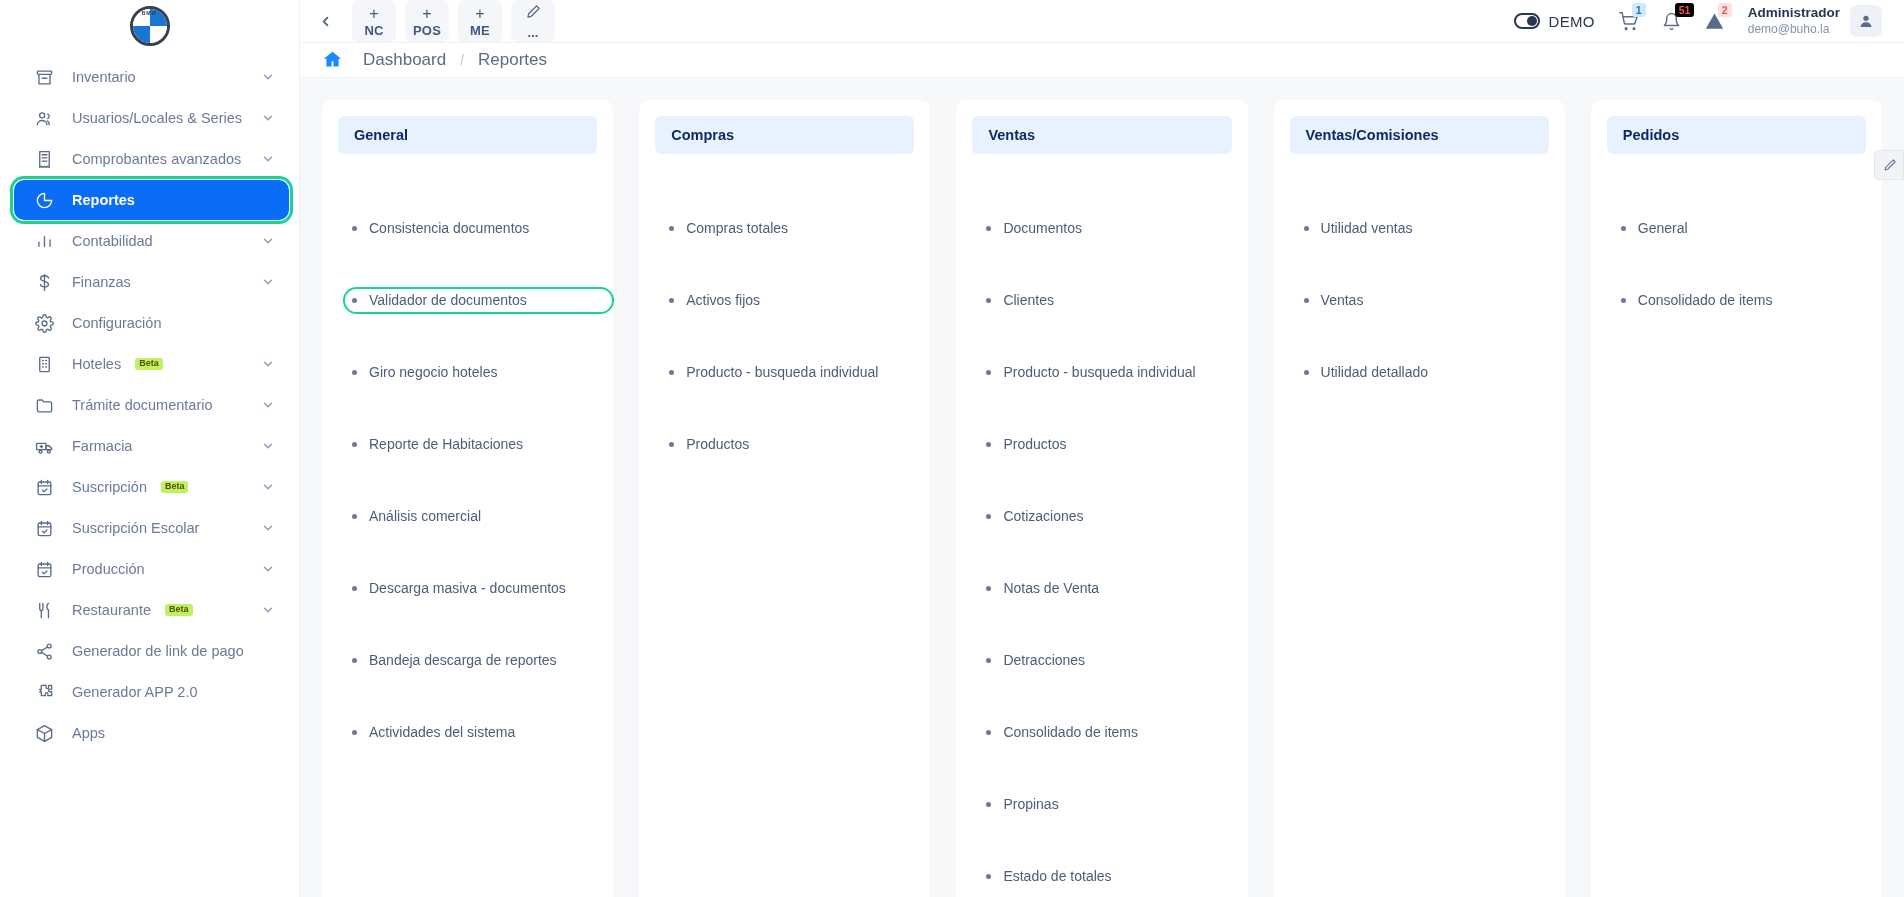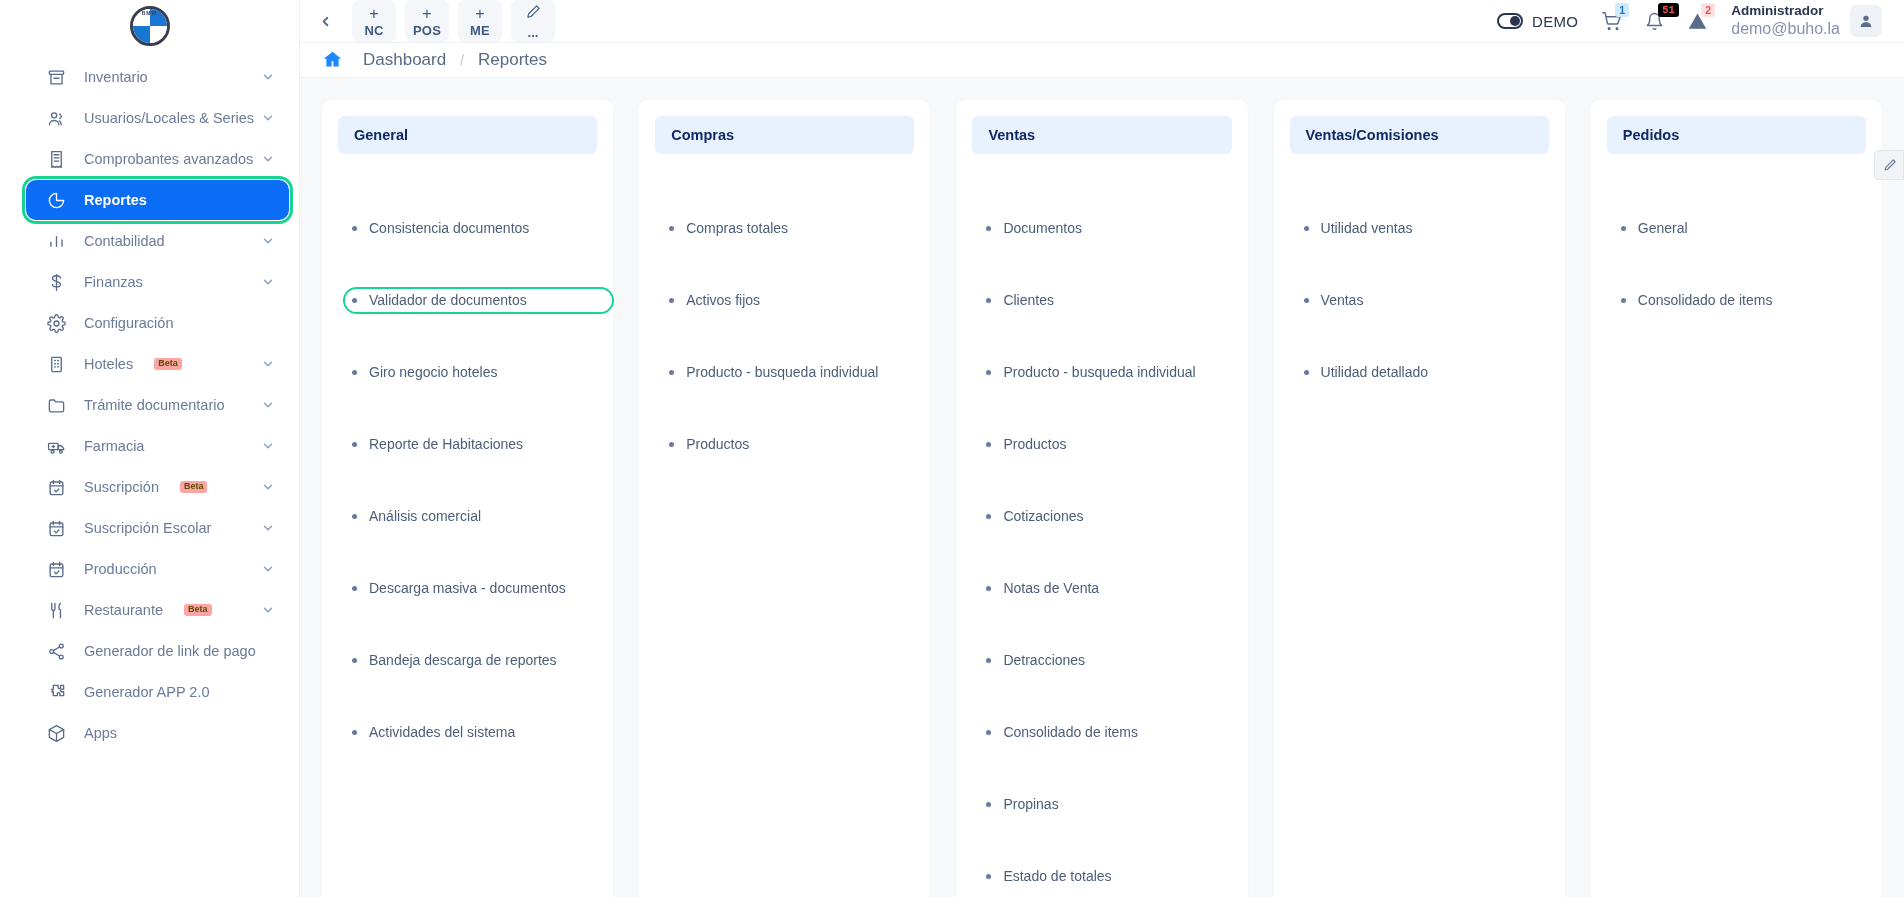--- a/index.html
+++ b/index.html
@@ -35,44 +35,44 @@
   .bmw-logo .q2 { right: 0; top: 0; background: #1976d2; }
   .bmw-logo .q3 { left: 0; bottom: 0; background: #1976d2; }
   .bmw-logo .q4 { right: 0; bottom: 0; background: #ffffff; }
   .bmw-logo .ringtext {
     position: absolute; inset: 0; border-radius: 50%;
     display: flex; align-items: flex-start; justify-content: center;
     font-size: 5px; color: #3a3f4d; font-weight: 700; letter-spacing: 1px;
     padding-top: 1px;
   }
 
-  .nav { padding: 4px 0 0 16px; }
+  .nav { padding: 4px 0 0 4px; }
   .nav-item {
     display: flex; align-items: center;
     height: 40px; margin: 1px 10px;
     padding: 0 14px 0 18px;
     border-radius: 8px;
     color: #6b7a99;
     font-size: 14.5px;
     cursor: pointer;
     position: relative;
   }
   .nav-item .ico {
     width: 24px; height: 24px; flex: 0 0 24px;
     display: flex; align-items: center; justify-content: center;
     margin-right: 16px; color: #5a6b8c;
   }
   .nav-item .ico svg { width: 19px; height: 19px; display: block; }
   .nav-label { flex: 1 1 auto; white-space: nowrap; }
   .nav-item .chev { width: 14px; height: 14px; flex: 0 0 14px; color: #8fa0bb; }
   .nav-item .chev svg { width: 14px; height: 14px; display: block; }
   .badge-beta {
-    display: inline-block; background: #fca5a5; color: #5c4a00;
+    display: inline-block; background: #bef264; color: #5c4a00;
     font-size: 9px; font-weight: 700; border-radius: 3px;
-    padding: 1px 4px; margin-left: 21px; vertical-align: 3px;
+    padding: 1px 4px; margin-left: 14px; vertical-align: 3px;
     line-height: 1.1;
   }
   .nav-item.active {
     background: #0b6cf5; color: #ffffff; font-weight: 700;
   }
   .nav-item.active .ico { color: #ffffff; }
   .nav-item.highlight-ring {
     outline: 3px solid #17d492; outline-offset: 1px; border-radius: 10px;
   }
 
@@ -106,27 +106,27 @@
   .demo-toggle .txt { font-size: 15px; color: #2a3550; font-weight: 400; letter-spacing:.3px;}
 
   .icon-btn { position: relative; cursor: pointer; color:#5a6b8c; display:flex; align-items:center;}
   .icon-btn svg { width: 19px; height: 19px; display:block;}
   .icon-btn .count {
     position: absolute; top: -9px; left: 13px;
     font-size: 10.5px; font-weight: 700; line-height: 1;
     padding: 2px 4px; border-radius: 3px;
   }
   .count.blue { background: #cfeaff; color: #1a73c7; }
-  .count.red  { background: #000000; color: #ef5151; font-family: Liberation Mono, monospace; }
+  .count.red  { background: #000000; color: #ef5151; }
   .count.red2 { background: #ffe0e0; color: #ef5151; }
 
   .user-block { display: flex; align-items: center; gap: 10px; cursor: pointer; }
   .user-text { text-align: left; line-height: 1.25; }
   .user-name { font-size: 13.5px; font-weight: 700; color: #2a3550; }
-  .user-mail { font-size: 16px; color: #8592ab; }
+  .user-mail { font-size: 12px; color: #8592ab; }
   .avatar {
     width: 32px; height: 32px; border-radius: 7px; background: #eef1f6;
     display: flex; align-items: center; justify-content: center; color: #5a6b8c;
   }
   .avatar svg { width: 16px; height: 16px; }
 
   
   .breadcrumb {
     height: 44px; display: flex; align-items: center; gap: 0px;
     padding: 0 22px; background: #ffffff; border-bottom: 1px solid #f0f2f6;

